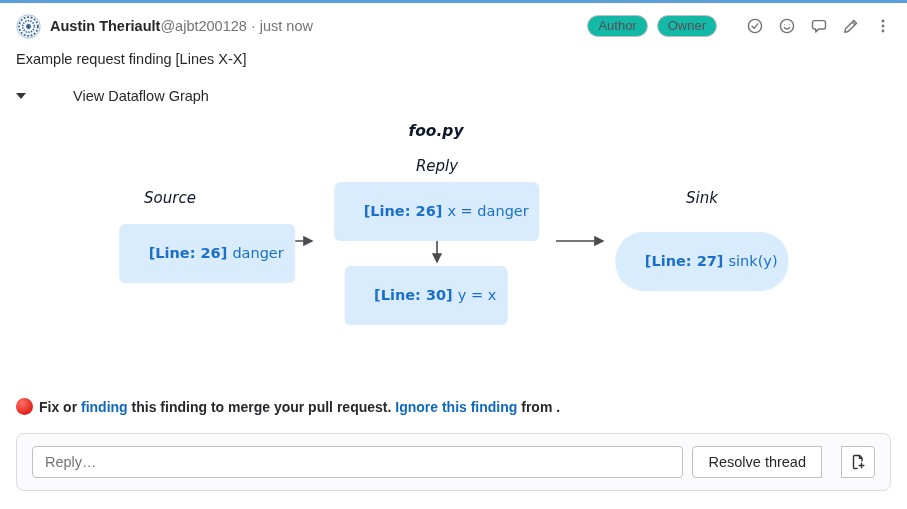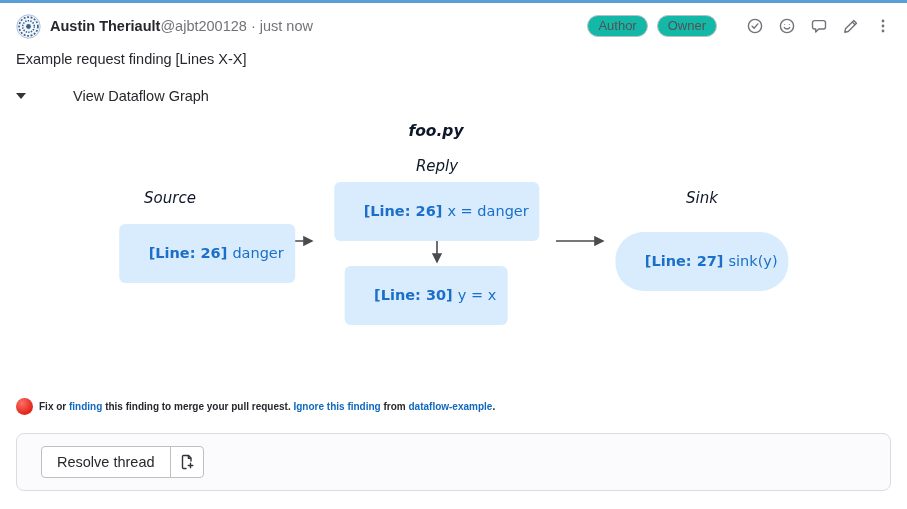--- a/index.html
+++ b/index.html
@@ -31,32 +31,32 @@
   
   .graph { position: relative; height: 200px; margin-top: 12px; font-family: "DejaVu Sans", sans-serif; }
   .g-label { position: absolute; transform: translateX(-50%); font-size: 15px; color: #0f172a; white-space: pre; font-style: italic; }
   .g-title { font-weight: bold; font-size: 15.5px; }
   .g-node { position: absolute; transform: translateX(-50%); background: #d9ecfd; border-radius: 6px;
             padding: 5px 11px 6px 11px; font-size: 14.5px; color: #1b6fc8; white-space: pre; }
   .g-node .line-prefix { font-weight: bold; }
   .arrows { position: absolute; left: 0; top: 0; width: 907px; height: 200px; }
 
   
-  .alert { margin: 82px 16px 0 16px; display: flex; align-items: center; font-size: 10px; font-weight: bold; white-space: pre-wrap; }
+  .alert { margin: 82px 16px 0 16px; display: flex; align-items: center; font-size: 14px; font-weight: bold; white-space: pre-wrap; }
   .red-dot { width: 17px; height: 17px; border-radius: 50%; flex: 0 0 auto; margin-right: 6px;
              background: radial-gradient(circle at 35% 30%, #fb6f66, #e01e13 75%); }
   .alert a, .alert .link { color: #1068bf; text-decoration: none; cursor: pointer; }
 
   
   .reply-bar { margin: 18px 16px 0 16px; height: 58px; border: 1px solid #dcdcde; border-radius: 8px;
                background: #fbfafd; display: flex; align-items: center; padding: 12px 15px; }
   .reply-input { flex: 1; height: 32px; border: 1px solid #bfbfc3; border-radius: 4px; background: #fff;
                  font-size: 14.5px; padding: 0 12px; font-family: "Liberation Sans", "DejaVu Sans", sans-serif; color: #28272d; }
   .reply-input::placeholder { color: #737278; opacity: 1; }
-  .btn-group { display: flex; margin-left: 9px; }
+  .btn-group { display: flex; margin-left: 9px; gap: 20px; }
   .btn { height: 32px; background: #fff; border: 1px solid #bfbfc3; font-size: 14.5px; color: #28272d;
          font-family: "Liberation Sans", "DejaVu Sans", sans-serif; cursor: pointer; }
   .btn-resolve { border-radius: 4px 0 0 4px; padding: 0 15px; }
   .btn-icon { border-radius: 0 4px 4px 0; width: 34px; margin-left: -1px; display: inline-flex;
               align-items: center; justify-content: center; color: #333238; }
   .btn-icon svg { width: 16px; height: 16px; display: block; }
 </style>
 </head>
 <body>
 
@@ -148,24 +148,25 @@
   <div class="g-node" style="left:702px; top:116px;border-radius:28px;">
     <span class="line-prefix">[Line: 27] </span><span>sink(y)</span>
   </div>
   <div class="g-node" style="left:426px; top:150px;">
     <span class="line-prefix">[Line: 30] </span><span>y = x</span>
   </div>
 </div>
 
 <div class="alert">
   <span class="red-dot"></span>
-  <span>Fix or </span><span class="link">finding</span><span> this finding to merge your pull request. </span><span class="link">Ignore this finding</span><span> from </span><span class="link">dataflow-example</span><span>.</span>
+  <span>Fix or </span><span class="link">finding</span><span> this finding to merge your pull request. </span><span class="link">Ignore this finding</span><span> from </span><span>.</span>
 </div>
 
 <div class="reply-bar">
+  <input class="reply-input" type="text" placeholder="Reply…" style="">
   <span class="btn-group">
     <button class="btn btn-resolve">Resolve thread</button>
     <button class="btn btn-icon">
       <svg viewBox="0 0 16 16" fill="none" stroke="currentColor" stroke-width="1.4">
         <path d="M12 7V3.9L9.6 1.5H4.5A1 1 0 0 0 3.5 2.5v11a1 1 0 0 0 1 1H7" stroke-linecap="round" stroke-linejoin="round"></path>
         <path d="M9.4 1.7V4.2h2.5" stroke-linejoin="round"></path>
         <path d="M11.5 9.2v4.6M9.2 11.5h4.6" stroke-linecap="round"></path>
       </svg>
     </button>
   </span>

